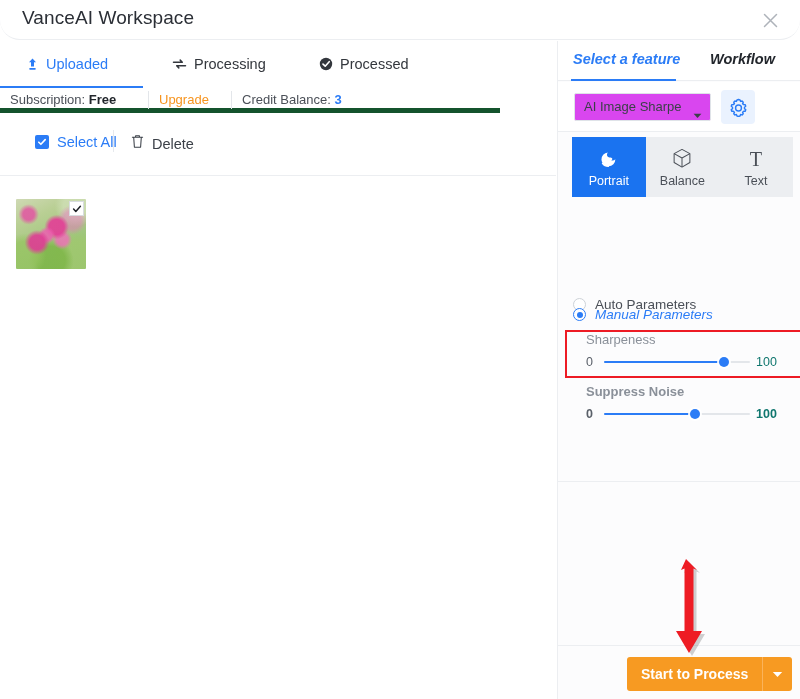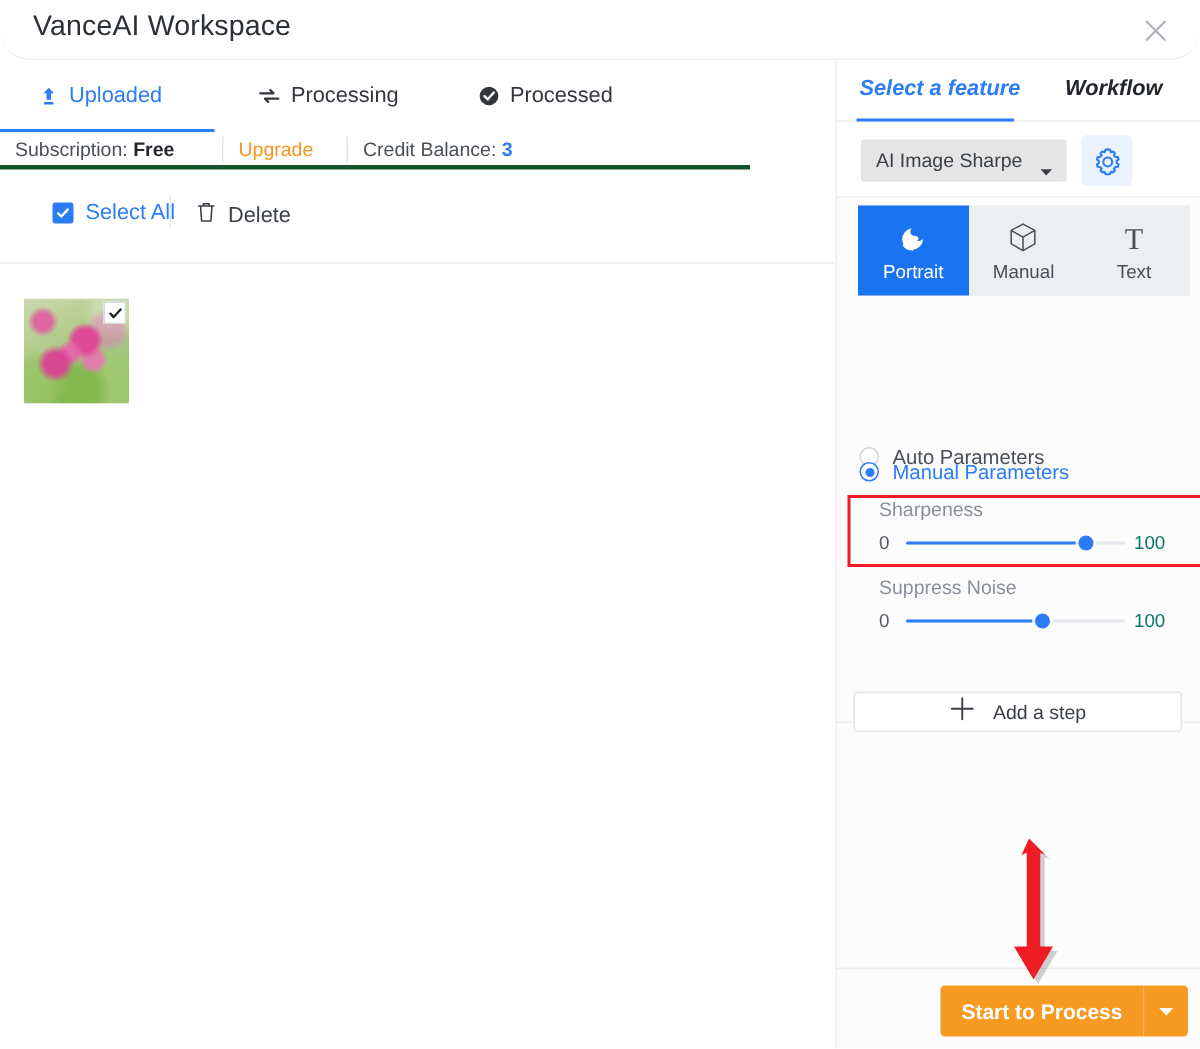--- a/index.html
+++ b/index.html
@@ -51,21 +51,21 @@
     position: absolute; left: 0; top: 86px; width: 143px; height: 2px;
     background: #2b7cf6;
   }
   #tab-uploaded  { left: 22px; }
   #tab-processing{ left: 168px; }
   #tab-processed { left: 315px; }
 
   
   .substrip {
     position: absolute; left: 0; top: 88px; width: 500px; height: 25px;
-    background: #fff; border-bottom: 3px solid #14532d;
+    background: #fff; border-bottom: 5px solid #14532d;
   }
   .sub-text {
     position: absolute; left: 10px; top: 4px;
     font-size: 13px; color: #4a4f57;
   }
   .sub-text b { color: #22262c; font-weight: 700; }
   .sub-sep1 { position: absolute; left: 148px; top: 3px; width: 1px; height: 18px; background: #e3e6ea; }
   .upgrade {
     position: absolute; left: 159px; top: 4px;
     font-size: 13px; color: #f7941e; cursor: pointer;
@@ -166,21 +166,21 @@
   .ptab-underline {
     position: absolute; left: 13px; top: 38px; width: 105px; height: 2px; background: #2b7cf6;
   }
 
   .feature-row {
     position: absolute; left: 0; top: 41px; width: 243px; height: 50px;
     background: #fff; border-bottom: 1px solid #eceef1;
   }
   .feature-select {
     position: absolute; left: 16px; top: 11px; width: 137px; height: 28px;
-    background: #e5e5e5; border: 1px solid #dfe3e8; border-radius: 2px;
+    background: #d946ef; border: 1px solid #dfe3e8; border-radius: 2px;
     cursor: pointer;
   }
   .feature-select-label {
     position: absolute; left: 9px; top: 5px; width: 103px; height: 18px;
     font-size: 13px; color: #3b4048; white-space: nowrap; overflow: hidden;
   }
   .feature-caret { position: absolute; right: 8px; top: 11px; }
   .gear-btn {
     position: absolute; left: 163px; top: 8px; width: 34px; height: 34px;
     background: #eaf2fe; border-radius: 4px; cursor: pointer;
@@ -196,21 +196,21 @@
     display: flex; flex-direction: column; align-items: center; justify-content: center; gap: 3px;
     color: #4a4f57; font-size: 12.5px; background: #eceef1;
   }
   .mode-tab.active { background: #1a73f0; color: #fff; }
   .mode-ico { height: 24px; display:flex; align-items:center; justify-content:center; }
 
   .radio-row {
     position: absolute; left: 16px; display: flex; align-items: center; gap: 9px; cursor: pointer;
   }
   #radio-auto { top: 297px; align-items: center; }
-  #radio-manual { top: 307px; }
+  #radio-manual { top: 307px; font-style: italic; }
   .radio {
     width: 13px; height: 13px; border-radius: 50%;
     border: 1px solid #cdd2d8; background: #fff;
     display: flex; align-items: center; justify-content: center;
   }
   .radio.checked { border-color: #2b7cf6; }
   .radio.checked::after {
     content: ""; width: 6px; height: 6px; border-radius: 50%; background: #2b7cf6;
   }
   .radio-label { font-size: 13.5px; color: #4a4f57; }
@@ -422,21 +422,21 @@
         </span>
         <span>Portrait</span>
       </div>
       <div class="mode-tab">
         <span class="mode-ico">
           <svg width="20" height="21" viewBox="0 0 22 24">
             <path d="M11 1.6 L20 6.4 V16.6 L11 21.8 L2 16.6 V6.4 Z" fill="none" stroke="#4a4f57" stroke-width="1.15" stroke-linejoin="round"></path>
             <path d="M2 6.4 L11 11.5 L20 6.4 M11 11.5 V21.8" fill="none" stroke="#4a4f57" stroke-width="1.15" stroke-linejoin="round"></path>
           </svg>
         </span>
-        <span>Manual</span>
+        <span>Balance</span>
       </div>
       <div class="mode-tab">
         <span class="mode-ico">
           <svg width="22" height="22" viewBox="0 0 24 24">
             <text x="12" y="19.5" text-anchor="middle" font-family="Liberation Serif, serif" font-size="22" fill="#4a4f57">T</text>
           </svg>
         </span>
         <span>Text</span>
       </div>
     </div>
@@ -456,44 +456,36 @@
     <div class="slider-row">
       <span class="s-min">0</span>
       <div class="s-track">
         <div class="s-fill" id="fill-sharp" style="width: 119.72px;"></div>
         <div class="s-thumb" id="thumb-sharp" style="left: 119.72px;"></div>
       </div>
       <span class="s-max">100</span>
     </div>
   </div>
 
-  <div class="slider-group" id="sg-noise" style="left:557px;">
+  <div class="slider-group" id="sg-noise" style="left:557px;font-weight:bold;">
     <div class="slider-name">Suppress Noise</div>
     <div class="slider-row">
       <span class="s-min">0</span>
       <div class="s-track">
         <div class="s-fill" id="fill-noise" style="width: 90.52px;"></div>
         <div class="s-thumb" id="thumb-noise" style="left: 90.52px;"></div>
       </div>
       <span class="s-max">100</span>
     </div>
   </div>
 
   <div class="red-box" style="border-color: rgb(237, 27, 36);"></div>
 
   <div class="panel-divider" style="position:absolute;left:557px;top:481px;"></div>
 
-  <div class="add-step" style="left:569px;top:461px;">
-    <span>
-      <svg width="17" height="17" viewBox="0 0 17 17">
-        <path d="M8.5 1.5 V15.5 M1.5 8.5 H15.5" stroke="#3b4048" stroke-width="1.3" stroke-linecap="round"></path>
-      </svg>
-    </span>
-    <span class="add-step-label">Add a step</span>
-  </div>
 
   <div class="footer-divider" style="position:absolute;left:557px;top:645px;"></div>
 
   <div class="process-wrap" style="left:595px;">
     <button class="process-btn">Start to Process</button>
     <div class="process-caret">
       <svg width="11" height="7" viewBox="0 0 11 7">
           <path d="M0.8 1 L5.5 6 L10.2 1 Z" fill="#fff"></path>
         </svg>
     </div>

